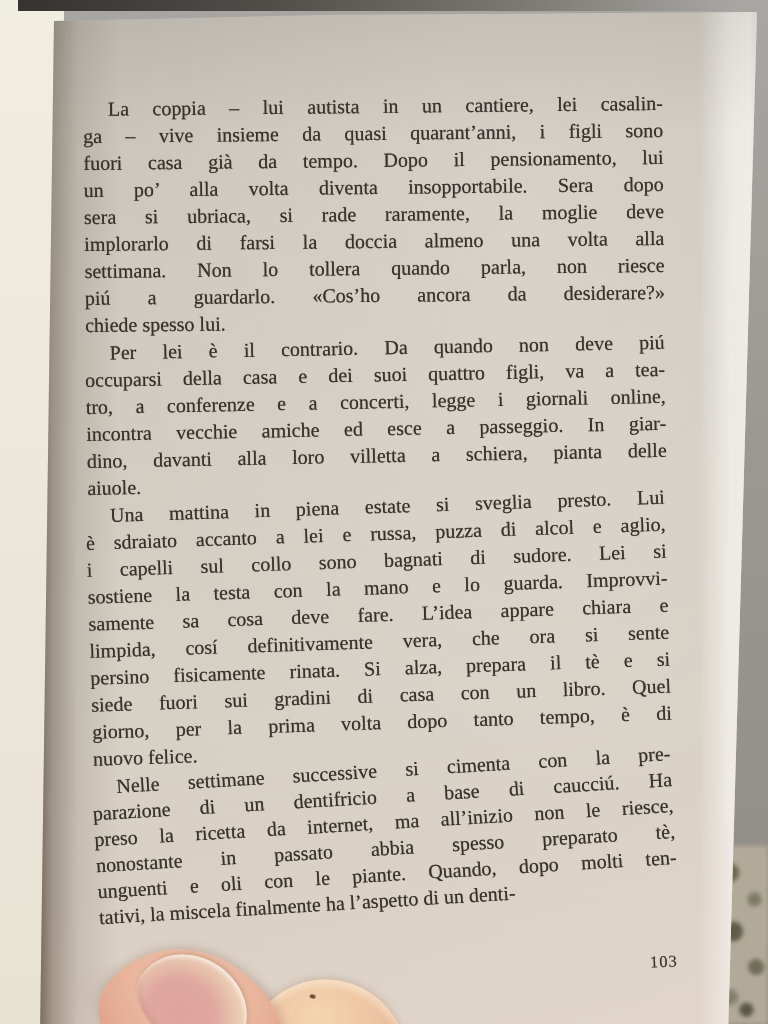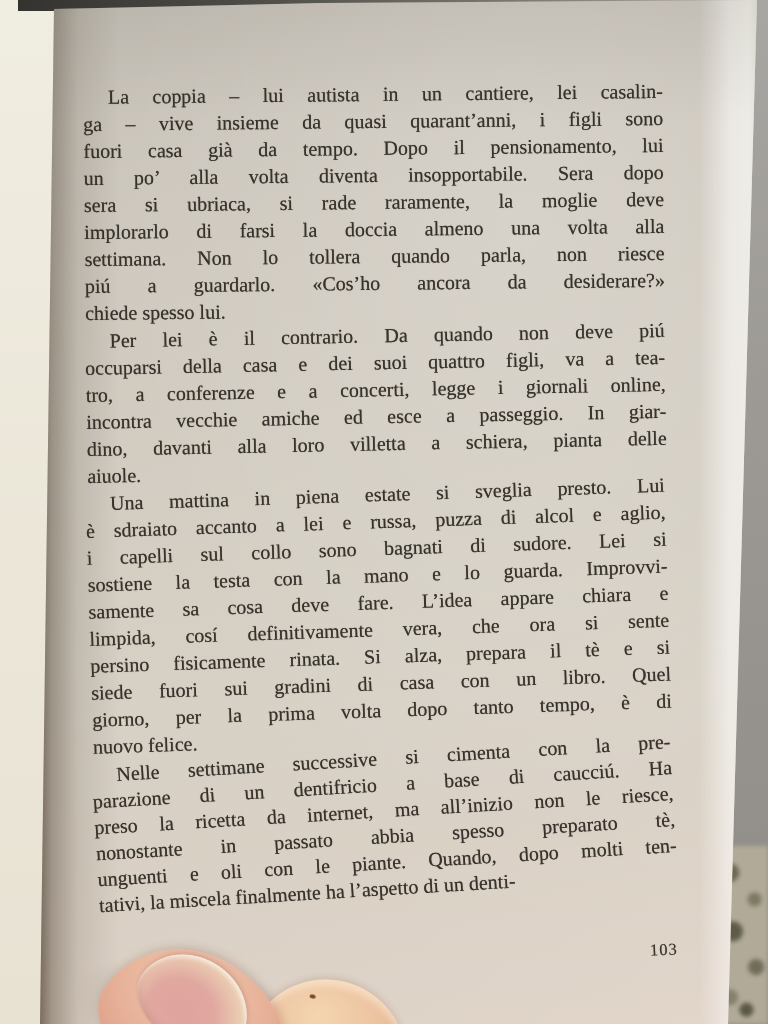--- a/index.html
+++ b/index.html
@@ -40,20 +40,21 @@
   }
 
   
   .page{
     position:absolute;inset:0;z-index:2;
     clip-path:polygon(54px 9px, 320px 3px, 757px 0px, 728px 1024px, 40px 1024px);
     background:
       linear-gradient(90deg, #6e6355 38px, rgba(110,99,85,0.55) 52px, rgba(110,99,85,0.18) 78px, rgba(110,99,85,0) 120px),
       linear-gradient(90deg, rgba(0,0,0,0) 91%, rgba(255,255,255,0.55) 95%, #edebe4 97.5%, #d8d6cf 100%),
       linear-gradient(168deg, #c7c2b9 0%, #cfc9bf 25%, #d5cfc4 55%, #dbd3c8 78%, #e1d8cd 92%, #e5dbd0 100%);
+    margin-top: 12px;
   }
   .sheen{
     position:absolute;inset:0;
     background:
       radial-gradient(ellipse at 68% 22%, rgba(255,255,255,0.16), rgba(255,255,255,0) 55%),
       linear-gradient(180deg, rgba(80,75,65,0.10) 0%, rgba(80,75,65,0) 12%, rgba(0,0,0,0) 70%, rgba(190,150,130,0.08) 100%);
   }
 
   
   .text-block{

